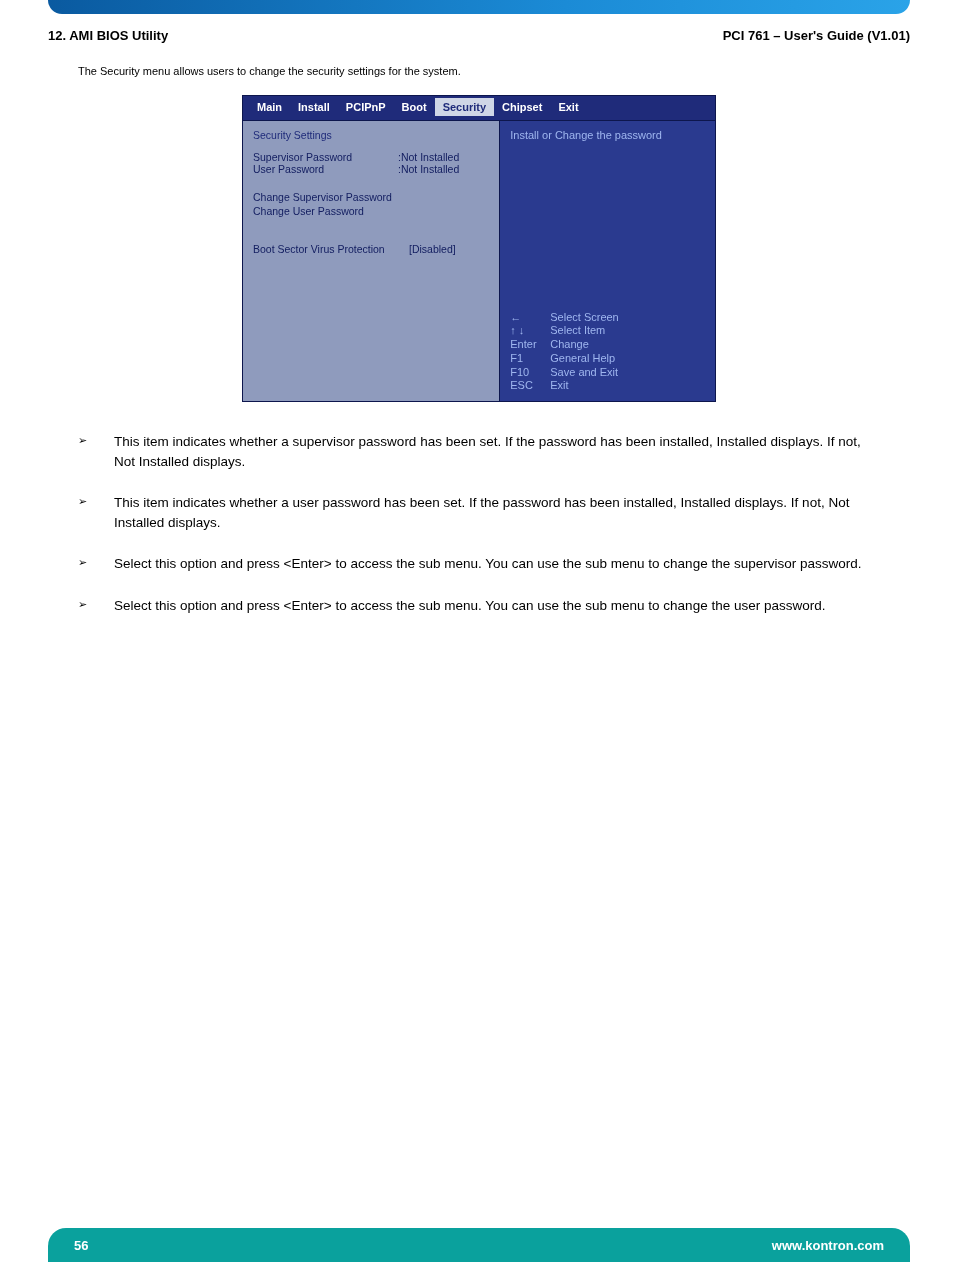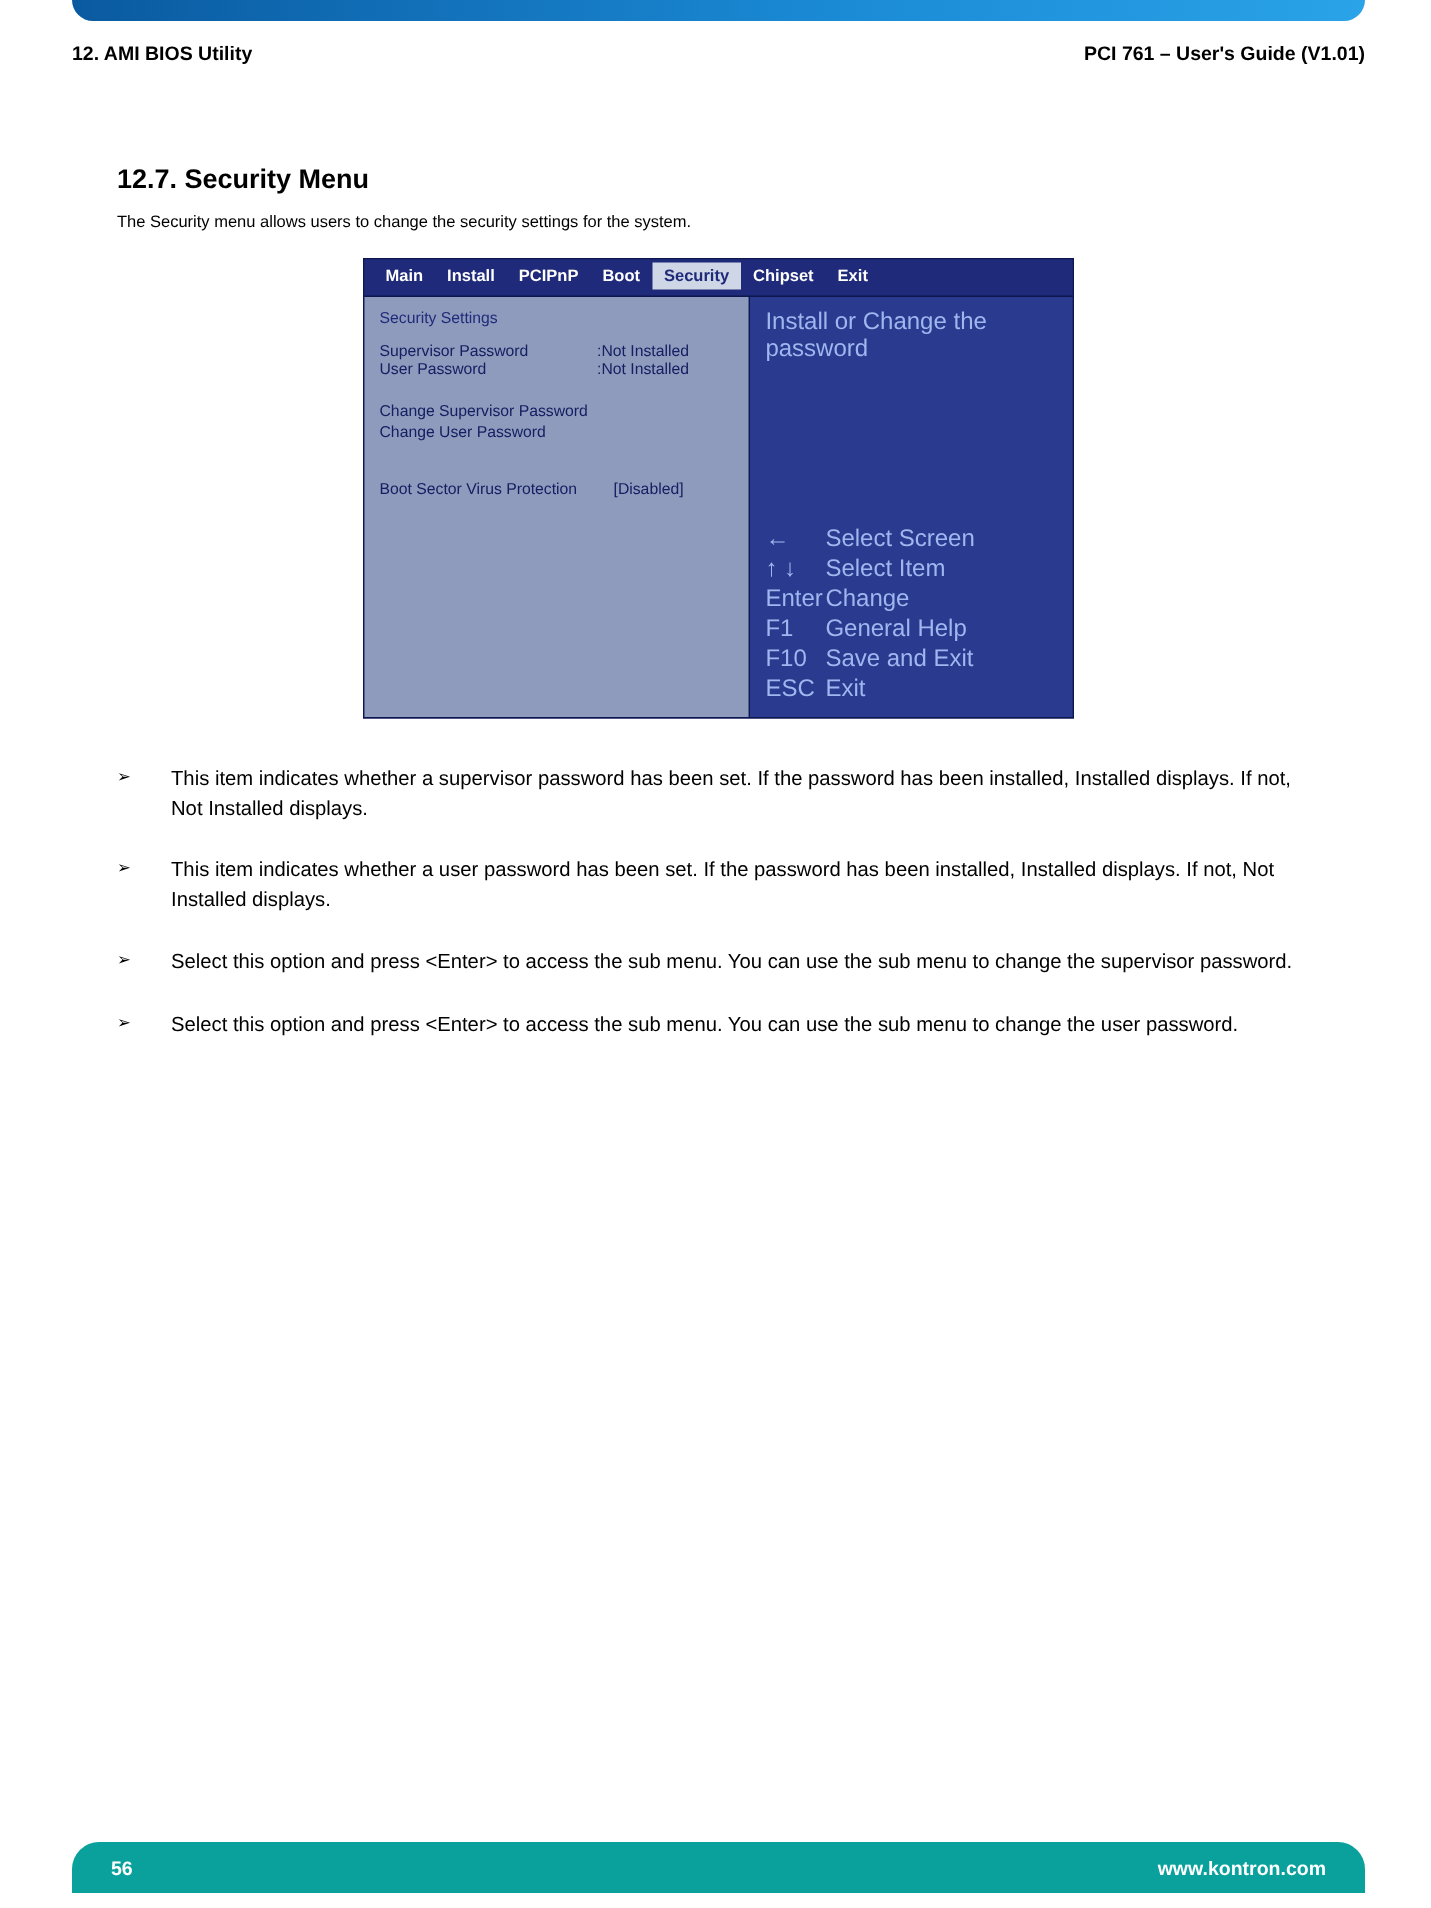--- a/index.html
+++ b/index.html
@@ -97,21 +97,21 @@
   .link { color: #152062; margin-top: 2px; }
   .gap { height: 14px; }
   .disabled-row { margin-top: 26px; display:flex; }
   .disabled-row .lbl { width: 156px; color:#152062; }
   .disabled-row .val { color:#152062; }
 
   .bios-right {
     flex: 0.95;
     background: #2a3a8f;
     color: #9fb6ef;
-    font-size: 16px;
+    font-size: 11px;
     padding: 8px 10px;
     min-height: 280px;
     border-left: 1px solid #0d164d;
     display: flex;
     flex-direction: column;
     justify-content: space-between;
     gap: 29px;
   }
   .help-top { color:#9fb6ef; }
   .keyhelp div { display:flex; gap:8px; color:#9fb6ef; line-height:1.25; }
@@ -164,21 +164,20 @@
 
 <div class="top-strip"></div>
 
 <div class="page">
 
   <div class="hdr">
     <span>12. AMI BIOS Utility</span>
     <span>PCI 761 – User's Guide (V1.01)</span>
   </div>
 
-  <div class="section-title">12.7. Security Menu</div>
   <div class="intro">The Security menu allows users to change the security settings for the system.</div>
 
   <div class="bios">
 
     <div class="bios-tabs">
       <span>Main</span>
       <span>Install</span>
       <span>PCIPnP</span>
       <span>Boot</span>
       <span class="active">Security</span>

